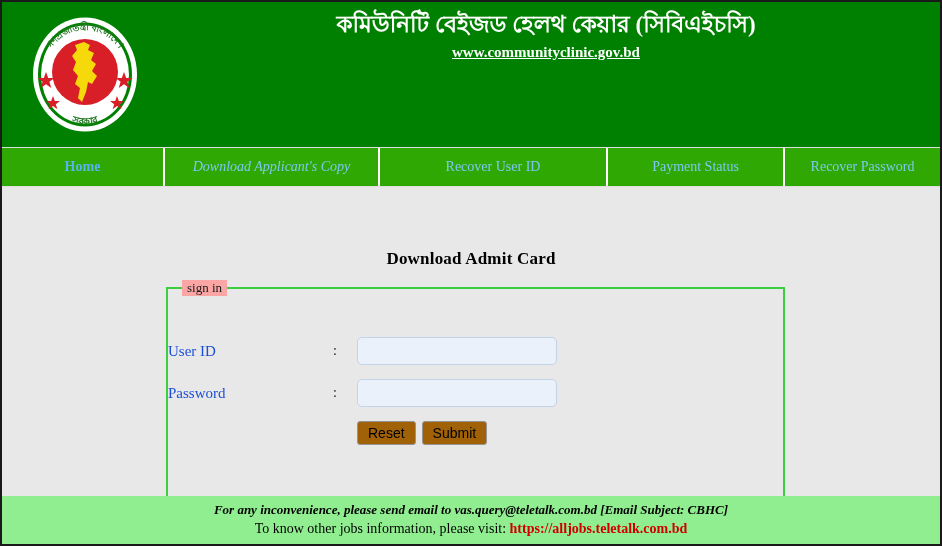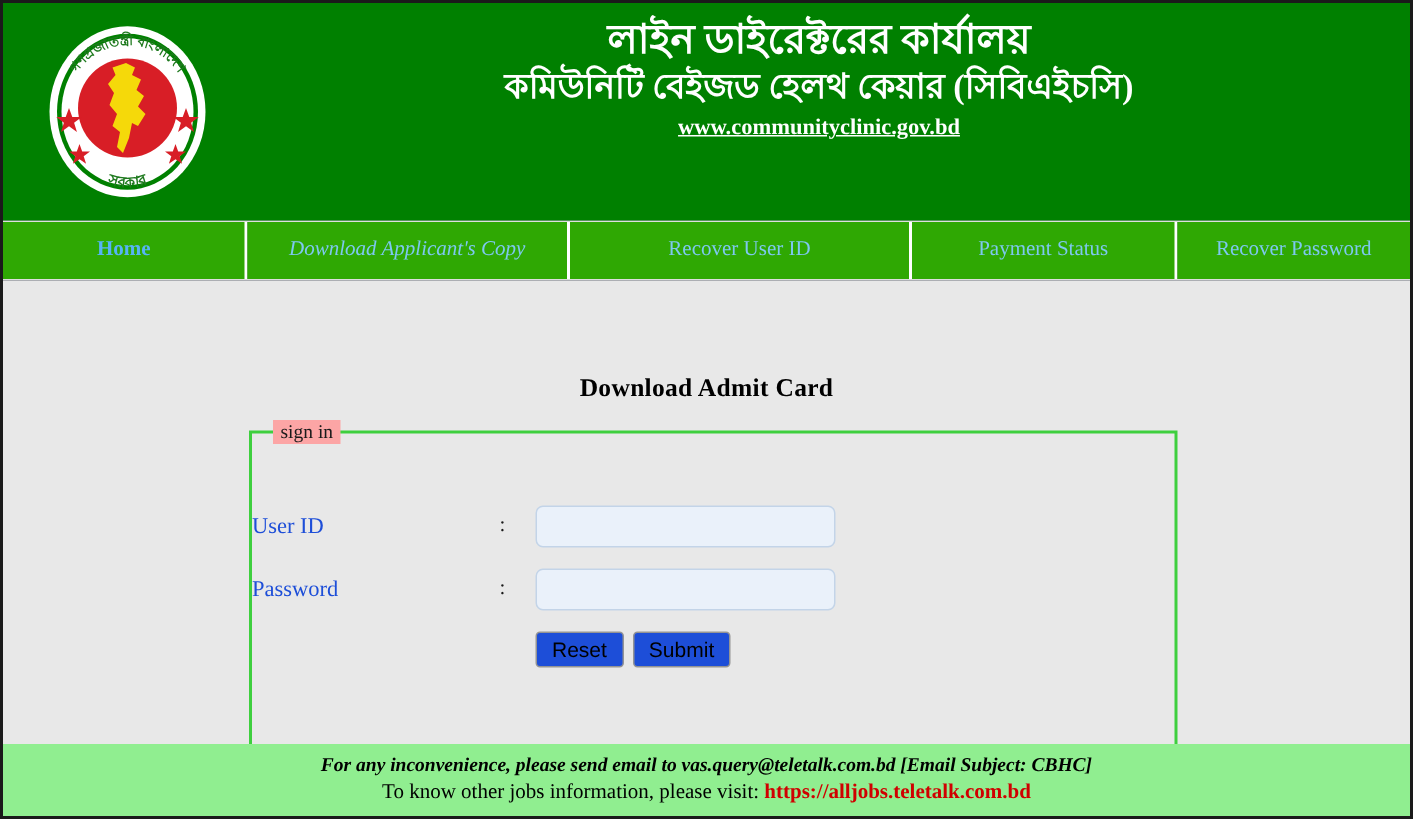--- a/index.html
+++ b/index.html
@@ -69,21 +69,21 @@
     font-weight: bold;
     color: #ffffff;
     text-decoration: underline;
     cursor: pointer;
   }
 
   
   .nav {
     display: flex;
     height: 40px;
-    background: #0f172a;
+    background: #1d4ed8;
     border-top: 1px solid #dedede;
     border-bottom: 1px solid #dedede;
     box-sizing: border-box;
   }
   .nav-item {
     background: #2fa803;
     color: #7ec8f0;
     display: flex;
     align-items: center;
     justify-content: center;
@@ -178,21 +178,21 @@
     color: #000;
   }
   .btn-row {
     display: flex;
     margin-left: 189px;
     margin-top: 3px;
   }
   .btn {
     font-family: "Liberation Sans", sans-serif;
     font-size: 14px;
-    background: #1d4ed8;
+    background: #a16207;
     border: 1px solid #949494;
     border-radius: 3px;
     padding: 3px 10px;
     margin-right: 6px;
     color: #000;
     cursor: pointer;
   }
 
   
   .footer {
@@ -252,21 +252,20 @@
           <textPath href="#emb-arc-top" startOffset="50%" text-anchor="middle">গণপ্রজাতন্ত্রী বাংলাদেশ</textPath>
         </text>
         <path id="emb-arc-bot" d="M 17 66 A 40 45 0 0 0 97 66" fill="none"></path>
         <text font-family="'Liberation Serif', serif" font-size="10" fill="#1f7a1f" font-weight="bold">
           <textPath href="#emb-arc-bot" startOffset="50%" text-anchor="middle">সরকার</textPath>
         </text>
       </svg>
     </div>
 
     <div class="header-text">
-      <div class="office-line">লাইন ডাইরেক্টরের কার্যালয়</div>
       <div class="cbhc-line">কমিউনিটি বেইজড হেলথ কেয়ার (সিবিএইচসি)</div>
       <span class="site-link">www.communityclinic.gov.bd</span>
     </div>
   </div>
 
   <div class="nav">
     <div class="nav-item active nav-w0">Home</div>
     <div class="nav-item nav-w1">Download Applicant's Copy</div>
     <div class="nav-item nav-w3">Recover User ID</div>
     <div class="nav-item nav-w2">Payment Status</div>

